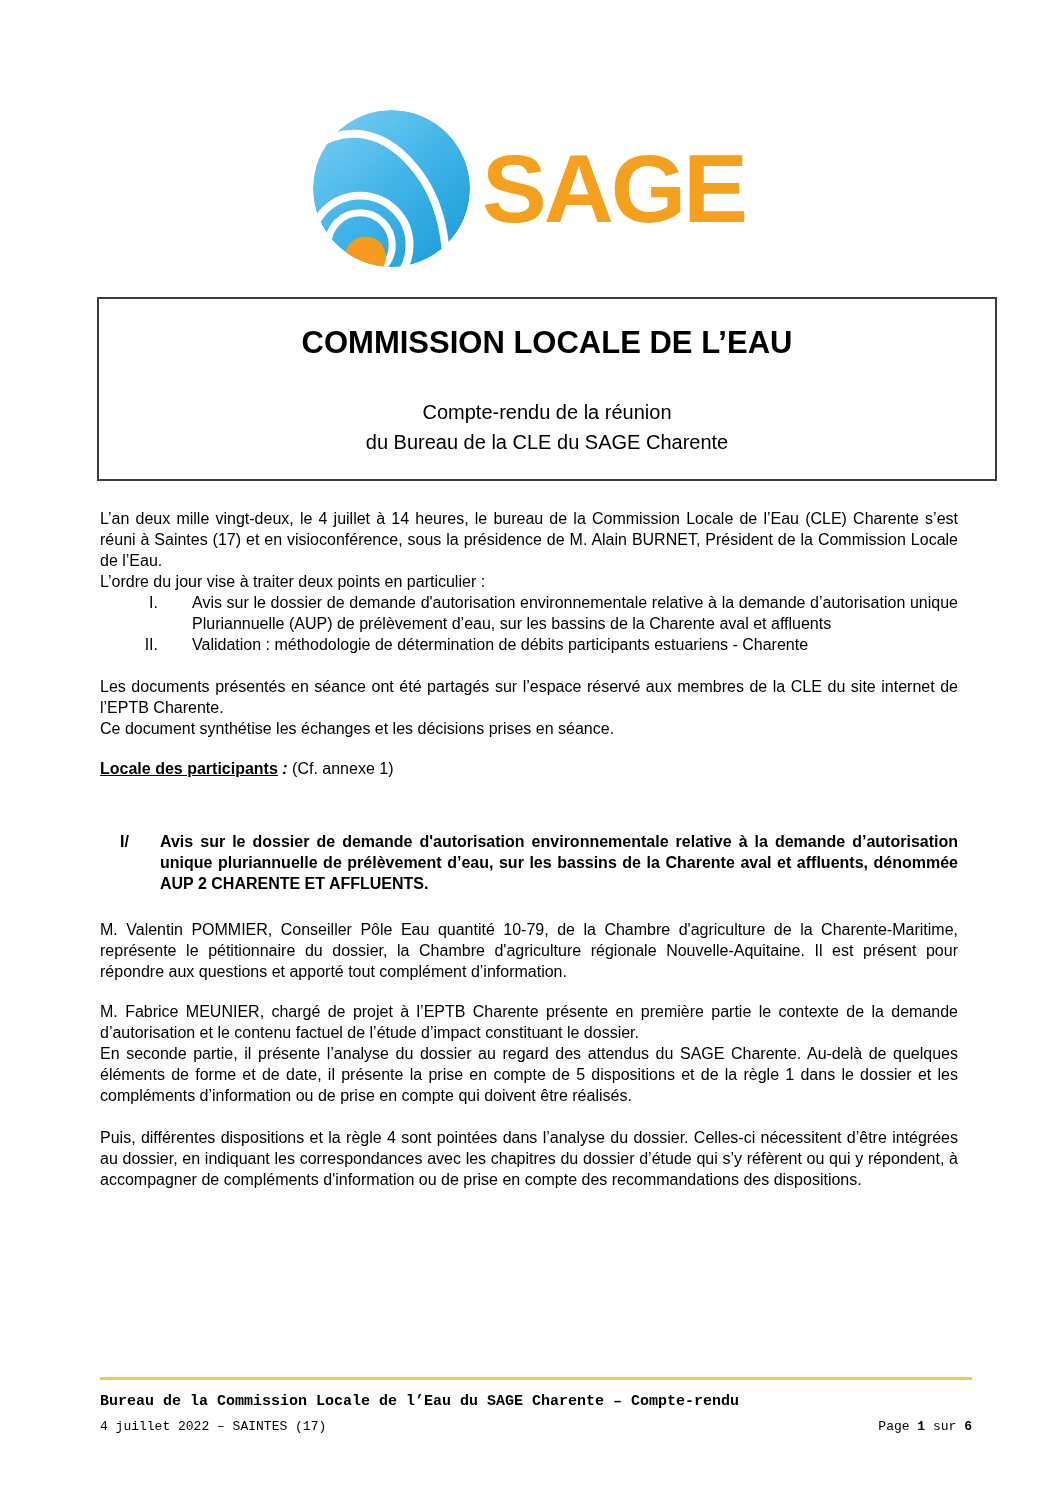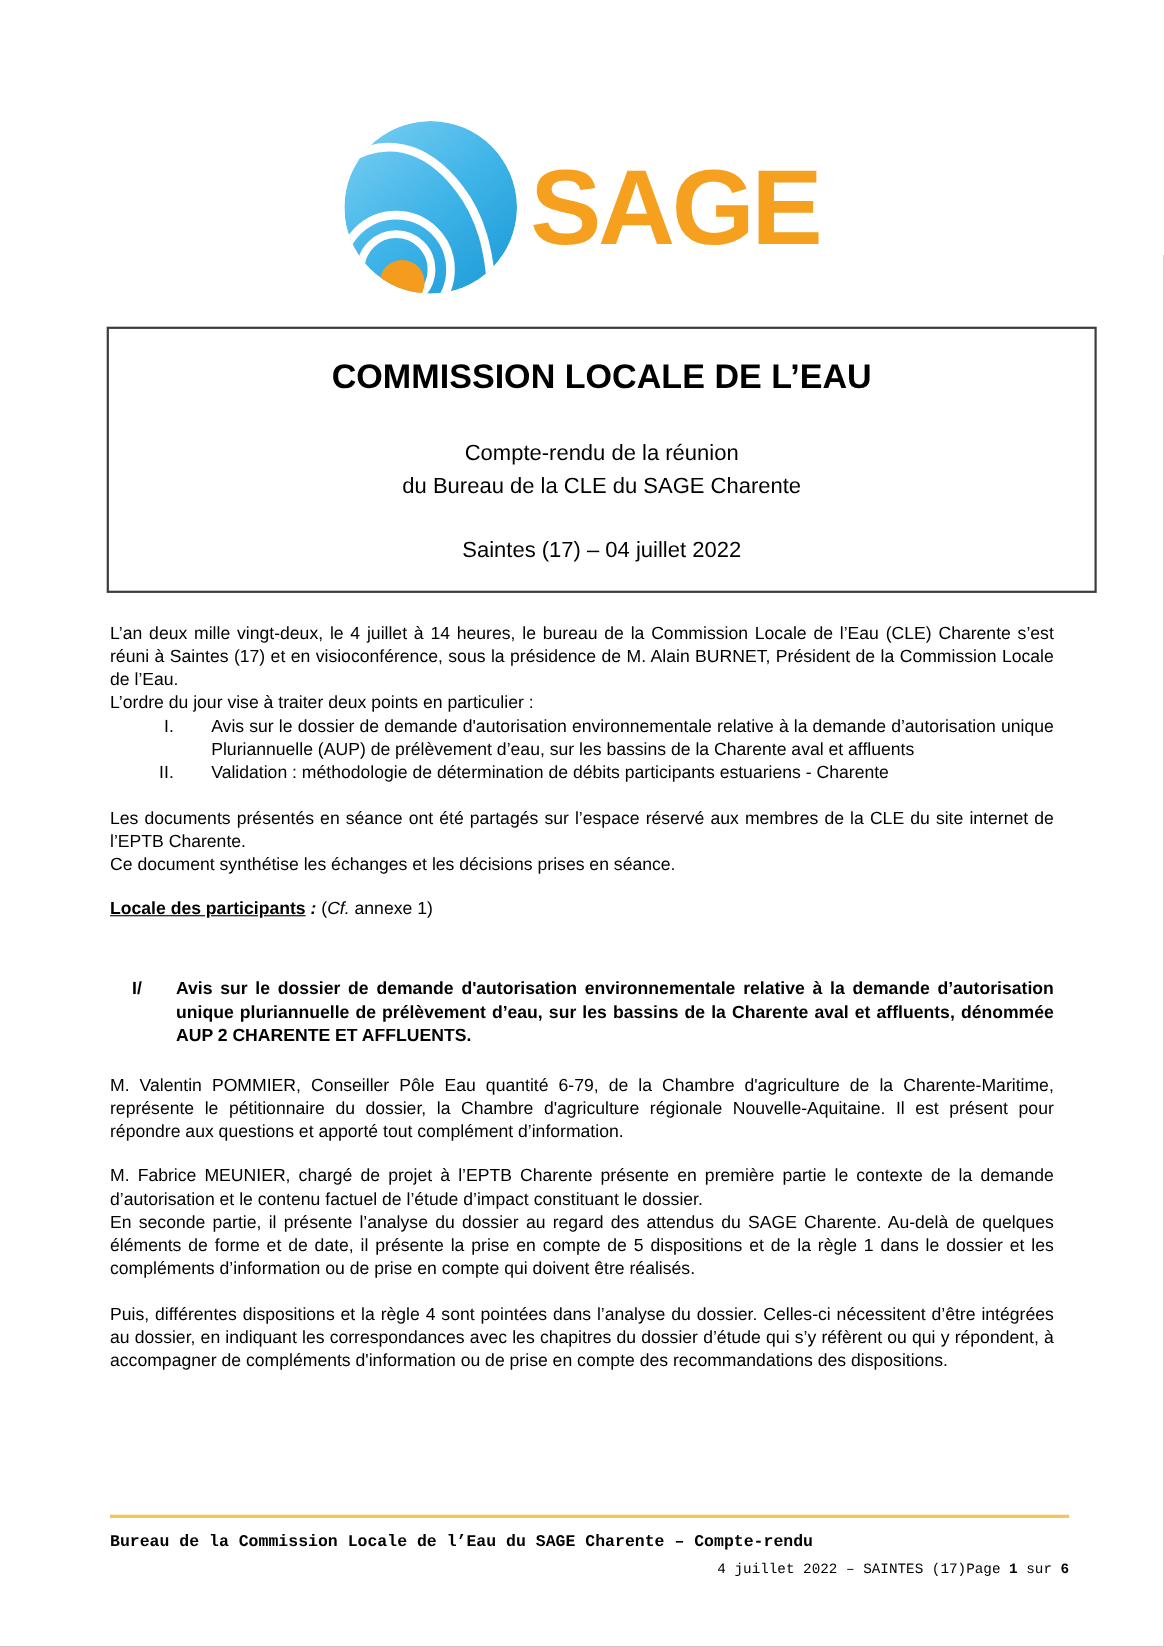--- a/index.html
+++ b/index.html
@@ -45,35 +45,35 @@
     text-align:justify;
   }
   .intro{margin-top:27px;}
   .agenda-head{margin-top:21px;font-weight:bold;text-decoration:underline;}
   .agenda-item{position:relative;padding-left:92px;}
   .agenda-num{position:absolute;left:0;top:0;width:58px;text-align:right;}
   .docs{margin-top:21px;}
   .participants{margin-top:19px;}
   .p-label{font-weight:bold;text-decoration:underline;}
   .p-colon{font-weight:bold;font-style:italic;}
-  .p-it{font-style:italic;}
+  .p-it{}
   .sec-heading{
     margin-top:52px;font-weight:bold;
     position:relative;padding-left:60px;
   }
   .sec-num{position:absolute;left:20px;top:0;}
   .para{margin-top:25px;}
   .para-tight{margin-top:19px;}
   .para-mid{margin-top:21px;}
   .justify-last{text-align-last:justify;}
   
   .footer{position:absolute;left:100px;right:86px;top:1377px;font-family:Liberation Mono, monospace;}
   .f-divider{height:3px;background:#EFC85C;}
   .f-title{margin-top:13px;font-size:15px;font-weight:bold;}
-  .f-row{margin-top:9px;display:flex;justify-content:flex-end;font-size:13px;}
+  .f-row{margin-top:9px;display:flex;justify-content:space-between;font-size:13px;}
   .f-bold{font-weight:bold;}
 </style>
 </head>
 <body>
 
 <div class="page">
 
   <div class="logo-row">
     <svg class="logo-sphere" viewBox="0 0 200 200" aria-hidden="true">
       <defs>
@@ -98,21 +98,20 @@
       <span class="logo-sage">SAGE</span>
     </div>
   </div>
 
   <div class="title-box">
     <div class="tb-title">COMMISSION LOCALE DE L’EAU</div>
     <div class="tb-sub">
       <div>Compte-rendu de la réunion</div>
       <div>du Bureau de la CLE du SAGE Charente</div>
     </div>
-    <div class="tb-place">Saintes (17) – 04 juillet 2022</div>
   </div>
 
   <div class="content">
 
     <p class="intro" style="margin:27px 0 0 0">L’an deux mille vingt-deux, le 4 juillet à 14 heures, le bureau de la Commission Locale de l’Eau (CLE) Charente s’est réuni à Saintes (17) et en visioconférence, sous la présidence de M. Alain BURNET, Président de la Commission Locale de l’Eau.</p>
 
     <div>L’ordre du jour vise à traiter deux points en particulier :</div>
 
     <div>
       <div class="agenda-item">
@@ -132,21 +131,21 @@
 
     <div class="participants">
       <span class="p-label">Locale des participants</span><span class="p-colon"> :</span><span> (</span><span class="p-it">Cf.</span><span> annexe 1)</span>
     </div>
 
     <div class="sec-heading">
       <span class="sec-num">I/</span>
       <span>Avis sur le dossier de demande d'autorisation environnementale relative à la demande d’autorisation unique pluriannuelle de prélèvement d’eau, sur les bassins de la Charente aval et affluents, dénommée AUP 2 CHARENTE ET AFFLUENTS.</span>
     </div>
 
-    <p class="para" style="margin-bottom:0">M. Valentin POMMIER, Conseiller Pôle Eau quantité 6-79, de la Chambre d'agriculture de la Charente-Maritime, représente le pétitionnaire du dossier, la Chambre d'agriculture régionale Nouvelle-Aquitaine. Il est présent pour répondre aux questions et apporté tout complément d’information.</p>
+    <p class="para" style="margin-bottom:0">M. Valentin POMMIER, Conseiller Pôle Eau quantité 10-79, de la Chambre d'agriculture de la Charente-Maritime, représente le pétitionnaire du dossier, la Chambre d'agriculture régionale Nouvelle-Aquitaine. Il est présent pour répondre aux questions et apporté tout complément d’information.</p>
 
     <div class="para-tight">
       <div>M. Fabrice MEUNIER, chargé de projet à l’EPTB Charente présente en première partie le contexte de la demande d’autorisation et le contenu factuel de l’étude d’impact constituant le dossier.</div>
       <div>En seconde partie, il présente l’analyse du dossier au regard des attendus du SAGE Charente. Au-delà de quelques éléments de forme et de date, il présente la prise en compte de 5 dispositions et de la règle 1 dans le dossier et les compléments d’information ou de prise en compte qui doivent être réalisés.</div>
     </div>
 
     <div class="para-mid">
       <div>Puis, différentes dispositions et la règle 4 sont pointées dans l’analyse du dossier. Celles-ci nécessitent d’être intégrées au dossier, en indiquant les correspondances avec les chapitres du dossier d’étude qui s’y réfèrent ou qui y répondent, à accompagner de compléments d'information ou de prise en compte des recommandations des dispositions.</div>
     </div>
 

